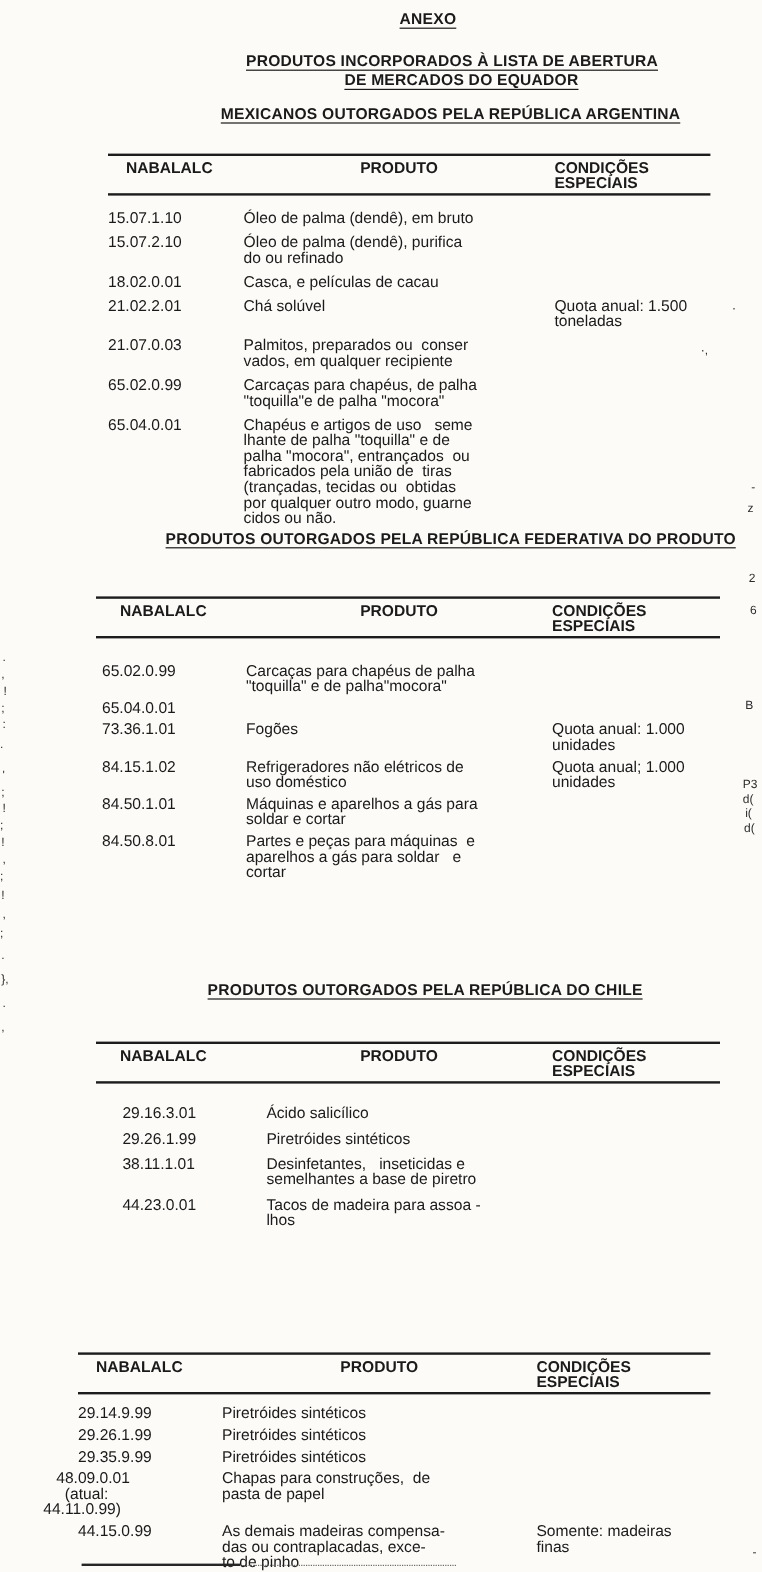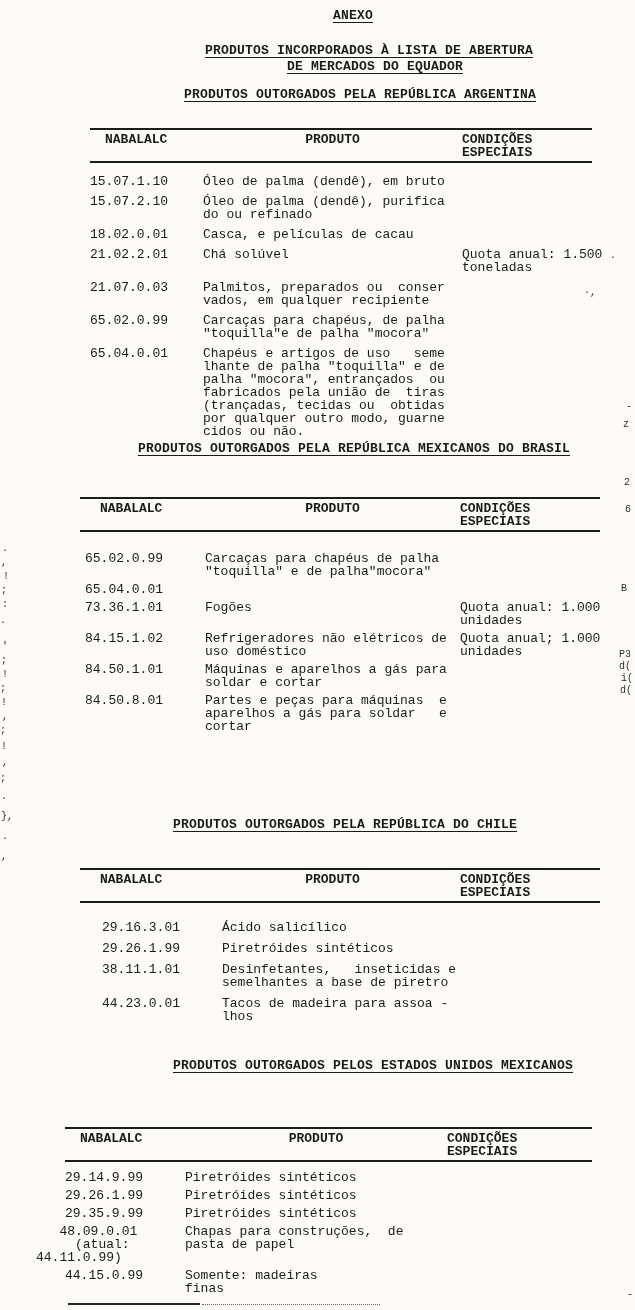--- a/index.html
+++ b/index.html
@@ -1,19 +1,19 @@
 <!DOCTYPE html>
 <html><head>
 <meta charset="utf-8">
 <style>
   html,body{margin:0;padding:0;background:#e8e6e0;}
   .page{
     position:relative;width:635px;height:1310px;margin:0 auto;
     background:#fcfbf8;color:#1a1a1a;overflow:hidden;
-    font-family:Liberation Mono, monospace;
+    font-family:Liberation Sans, sans-serif;
     font-size:13px;line-height:13px;
   }
   .abs{position:absolute;}
   .hd{position:absolute;font-weight:bold;text-decoration:underline;
       text-underline-offset:3px;white-space:pre;letter-spacing:0.2px;}
   .t{position:absolute;}
   .thead{border-top:2px solid #1c1c1c;border-bottom:2px solid #1c1c1c;padding:3px 0 2px 0;}
   .grid{display:grid;}
   .t1 .grid{grid-template-columns:113px 259px auto;}
   .t2 .grid,.t3 .grid{grid-template-columns:120px 255px auto;padding-left:5px;}
@@ -38,21 +38,21 @@
 </style>
 </head>
 <body>
 
 <div class="page">
 
   <div class="hd" style="left:333px;top:9px;">ANEXO</div>
   <div class="hd" style="left:205px;top:44px;">PRODUTOS INCORPORADOS À LISTA DE ABERTURA</div>
   <div class="hd" style="left:287px;top:60px;">DE MERCADOS DO EQUADOR</div>
 
-  <div class="hd" style="left:184px;top:88px;">PRODUTOS OUTORGADOS PELA REPÚBLICA ARGENTINA</div>
+  <div class="hd" style="left:184px;top:88px;">MEXICANOS OUTORGADOS PELA REPÚBLICA ARGENTINA</div>
 
   <div class="t t1" style="left:90px;top:128px;width:502px;">
     <div class="thead grid">
       <div class="hc hc-nab">NABALALC</div>
       <div class="hc hc-prod">PRODUTO</div>
       <div class="hc">CONDIÇÕES
 ESPECIAIS</div>
     </div>
     <div class="rows">
       <div class="row grid">
@@ -96,21 +96,21 @@
 palha "mocora", entrançados  ou
 fabricados pela união de  tiras
 (trançadas, tecidas ou  obtidas
 por qualquer outro modo, guarne
 cidos ou não.</div>
         <div class="cell"></div>
       </div>
     </div>
   </div>
 
-  <div class="hd" style="left:138px;top:442px;">PRODUTOS OUTORGADOS PELA REPÚBLICA MEXICANOS DO BRASIL</div>
+  <div class="hd" style="left:138px;top:442px;">PRODUTOS OUTORGADOS PELA REPÚBLICA FEDERATIVA DO PRODUTO</div>
 
   <div class="t t2" style="left:80px;top:497px;width:520px;">
     <div class="thead grid">
       <div class="hc hc-nab">NABALALC</div>
       <div class="hc hc-prod">PRODUTO</div>
       <div class="hc">CONDIÇÕES
 ESPECIAIS</div>
     </div>
     <div class="rows">
       <div class="row grid">
@@ -180,21 +180,20 @@
       </div>
       <div class="row grid">
         <div class="cell">44.23.0.01</div>
         <div class="cell">Tacos de madeira para assoa -
 lhos</div>
         <div class="cell"></div>
       </div>
     </div>
   </div>
 
-  <div class="hd" style="left:173px;top:1059px;">PRODUTOS OUTORGADOS PELOS ESTADOS UNIDOS MEXICANOS</div>
 
   <div class="t t4" style="left:65px;top:1127px;width:527px;">
     <div class="thead grid">
       <div class="hc hc-nab">NABALALC</div>
       <div class="hc hc-prod">PRODUTO</div>
       <div class="hc">CONDIÇÕES
 ESPECIAIS</div>
     </div>
     <div class="rows">
       <div class="row grid">
@@ -215,20 +214,23 @@
       <div class="row grid">
         <div class="cell outdent">   48.09.0.01
      (atual:
 44.11.0.99)</div>
         <div class="cell">Chapas para construções,  de
 pasta de papel</div>
         <div class="cell"></div>
       </div>
       <div class="row grid">
         <div class="cell">44.15.0.99</div>
+        <div class="cell">As demais madeiras compensa-
+das ou contraplacadas, exce-
+to de pinho</div>
         <div class="cell">Somente: madeiras
 finas</div>
       </div>
     </div>
   </div>
 
   <div class="rule-frag" style="left:68px;top:1303px;width:132px;height:2px;"></div>
   <div class="rule-dots" style="left:202px;top:1304px;width:178px;"></div>
 
   <div id="artifact-layer" class="abs" style="left:0;top:0;width:635px;height:1310px;pointer-events:none;">

